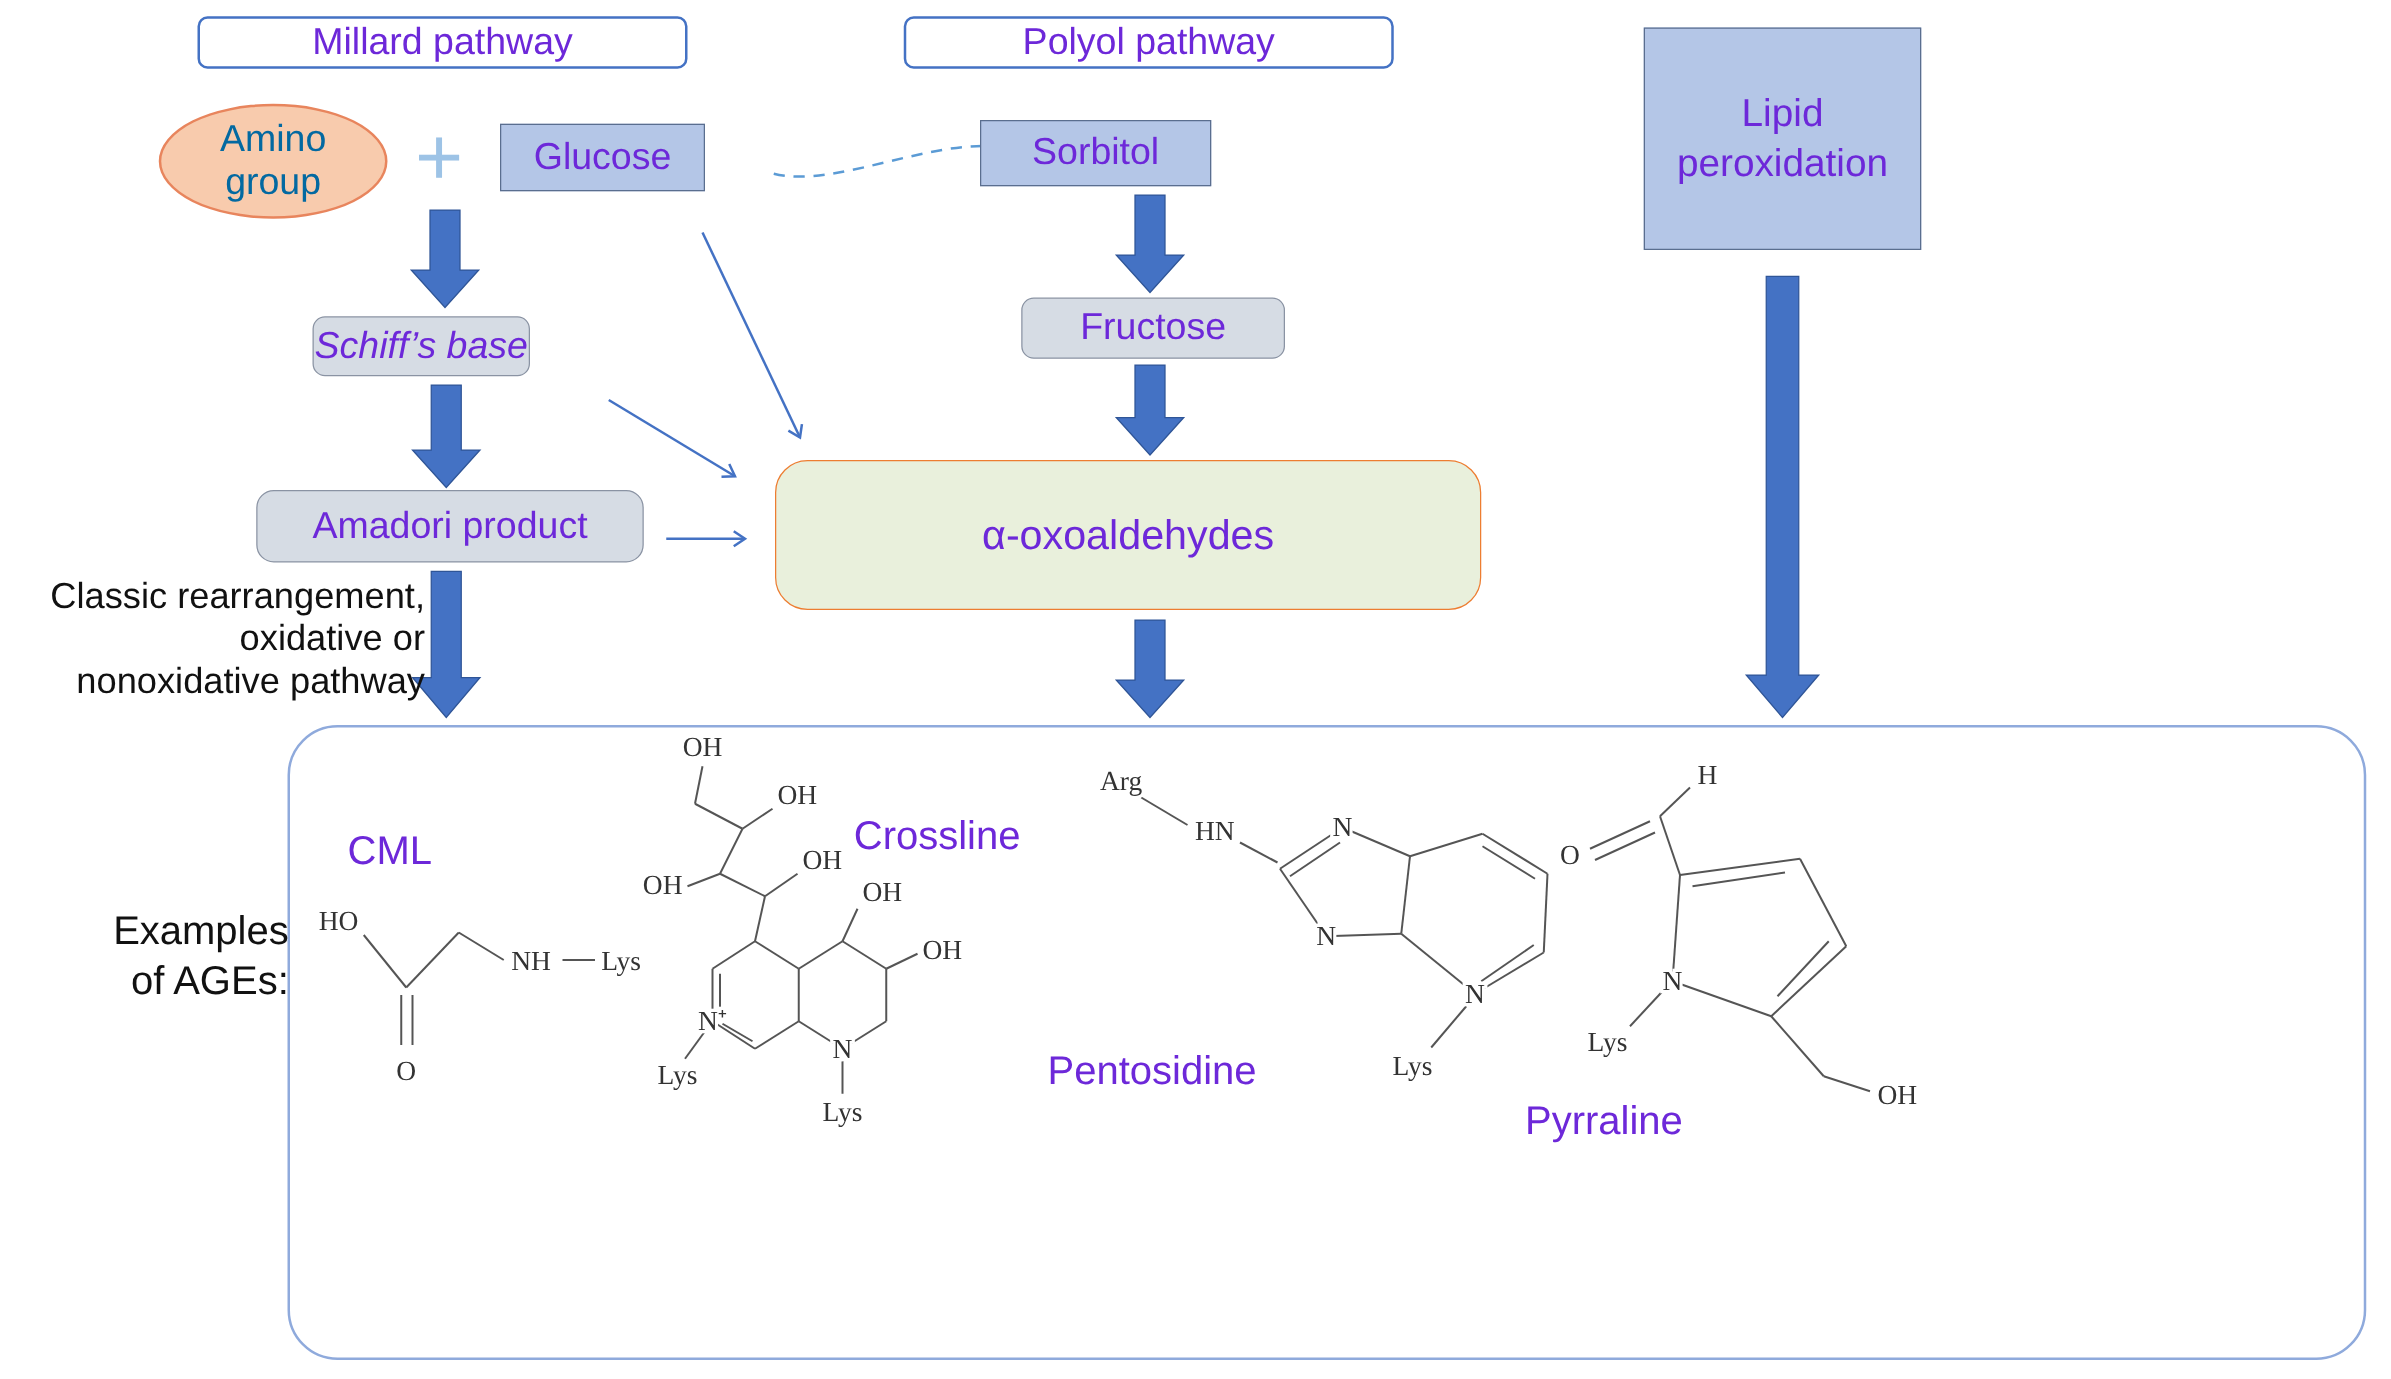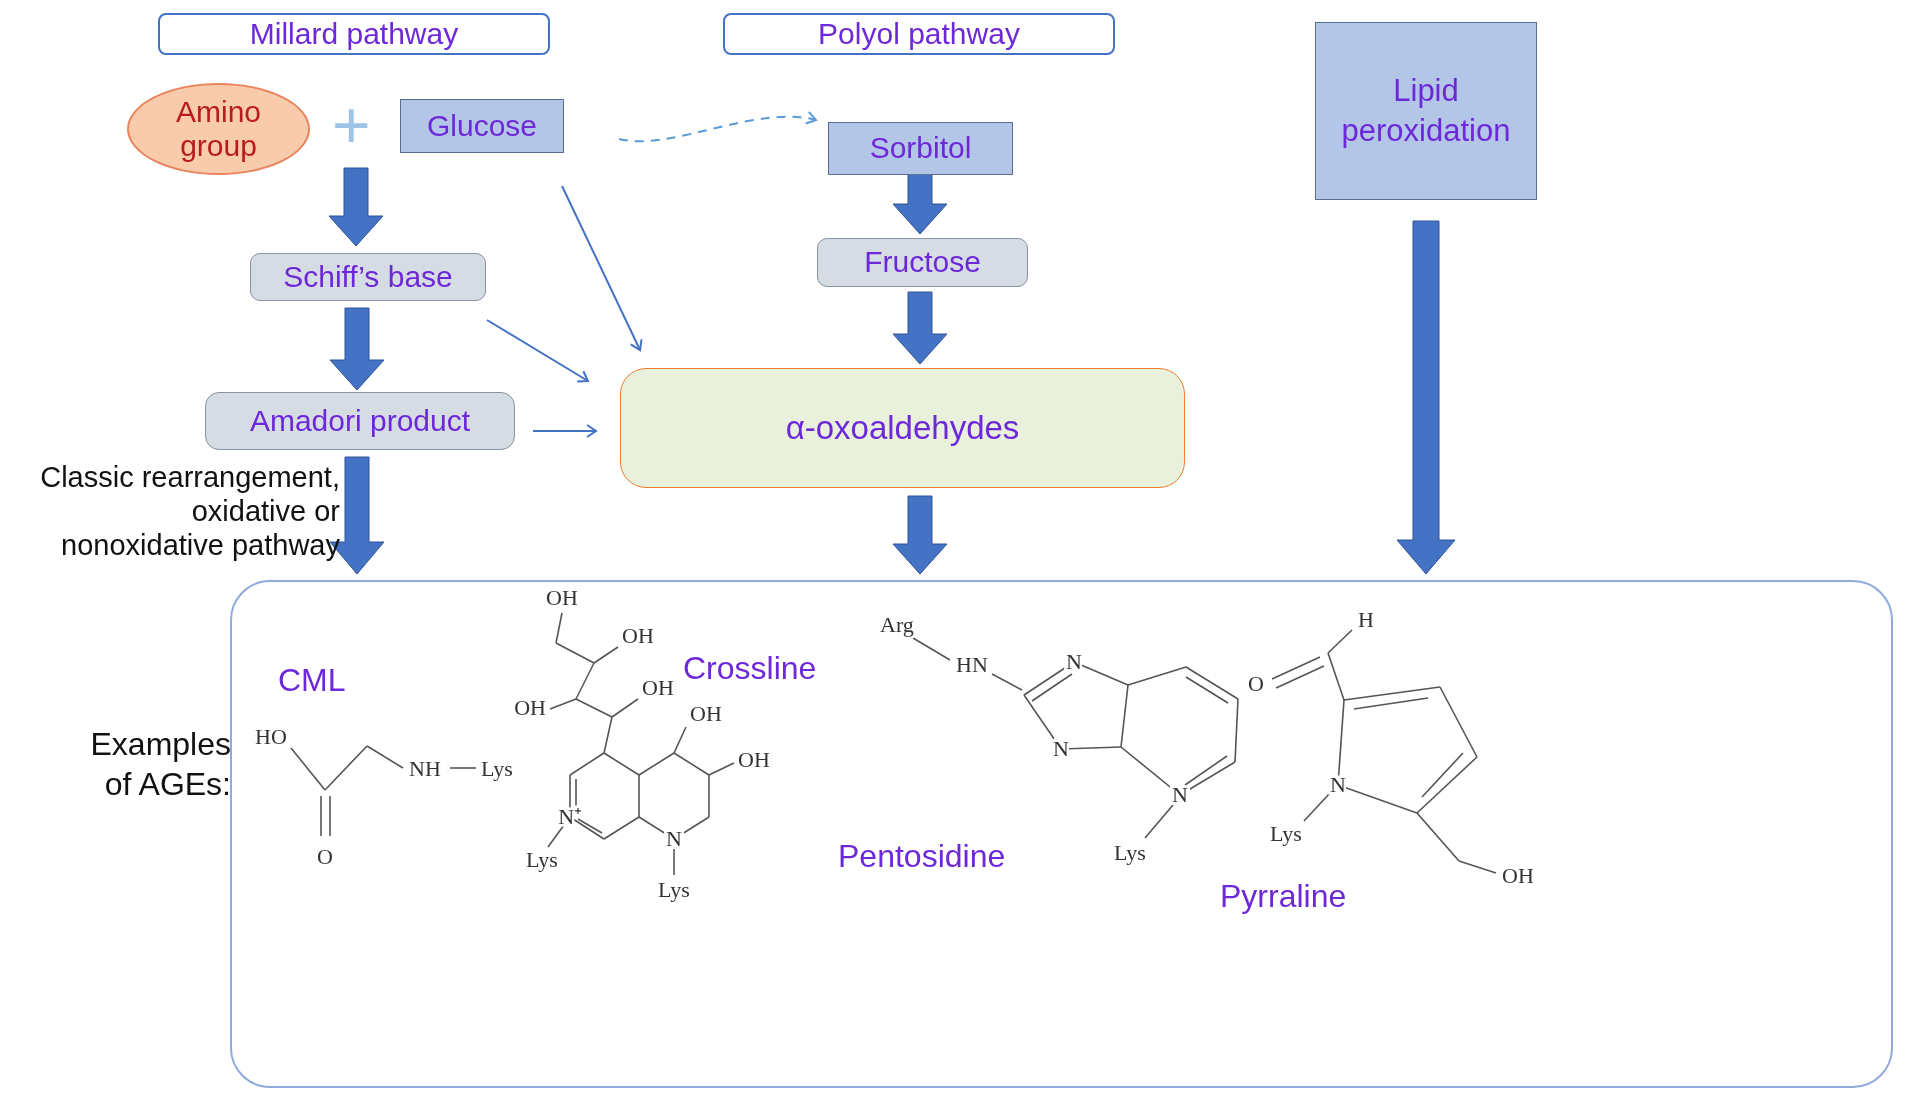--- a/index.html
+++ b/index.html
@@ -6,21 +6,21 @@
   html,body { background:#ffffff; font-family:"Liberation Sans", sans-serif; }
   .canvas { position:relative; width:1913px; height:1103px; background:#ffffff; overflow:hidden; }
 
   .box { position:absolute; display:flex; align-items:center; justify-content:center;
          text-align:center; color:#6d28d9; white-space:pre-line; line-height:1.15; }
   .title-box { background:#ffffff; border:2px solid #4472c4; border-radius:8px; font-size:30px; }
   .blue-box  { background:#b4c6e7; border:1.5px solid #5a6e8f; font-size:30px; }
   .gray-box  { background:#d6dce4; border:1.5px solid #8a93a3; border-radius:10px; font-size:30px; }
   .green-box { background:#e9f0dc; border:1.5px solid #ed7d31; border-radius:26px; font-size:33px; }
   .ellipse   { background:#f8cbad; border:2px solid #e8855d; border-radius:50%;
-               color:#b91c1c; font-size:30px; }
+               color:#0369a1; font-size:30px; }
 
   .plus { position:absolute; color:#9dc3e6; font-size:66px; line-height:1; font-weight:400; }
 
   .note { position:absolute; color:#111111; text-align:right; white-space:pre-line; }
   .mol-label { position:absolute; color:#6d28d9; font-size:32px; }
 
   .frame { position:absolute; left:230px; top:580px; width:1663px; height:508px;
            background:#ffffff; border:2px solid #8faadc; border-radius:40px; }
 
   .overlay { position:absolute; left:0; top:0; }
@@ -64,22 +64,22 @@
     <path class="dashed" d="M619,139 C672,152 755,104 816,120" marker-end="url(#vheadLight)"></path>
   </svg>
 
   <div class="box title-box" style="left:158px;top:13px;width:392px;height:42px;">Millard pathway</div>
   <div class="box title-box" style="left:723px;top:13px;width:392px;height:42px;">Polyol pathway</div>
 
   <div class="box ellipse" style="left:127px;top:83px;width:183px;height:92px;">Amino
 group</div>
   <div class="plus" style="left:332px;top:92px;">+</div>
   <div class="box blue-box" style="left:400px;top:99px;width:164px;height:54px;">Glucose</div>
-  <div class="box blue-box" style="left:828px;top:96px;width:185px;height:53px;margin-top:26px;">Sorbitol</div>
-  <div class="box gray-box" style="left:250px;top:253px;width:236px;height:48px;">Schiff’s base</div>
+  <div class="box blue-box" style="left:784px;top:96px;width:185px;height:53px;">Sorbitol</div>
+  <div class="box gray-box" style="left:250px;top:253px;width:174px;height:48px;font-style:italic;">Schiff’s base</div>
   <div class="box gray-box" style="left:817px;top:238px;width:211px;height:49px;">Fructose</div>
   <div class="box gray-box" style="left:205px;top:392px;width:310px;height:58px;border-radius:14px;">Amadori product</div>
   <div class="box green-box" style="left:620px;top:368px;width:565px;height:120px;">α-oxoaldehydes</div>
   <div class="box blue-box" style="left:1315px;top:22px;width:222px;height:178px;font-size:31px;line-height:1.3;">Lipid
 peroxidation</div>
 
   <div class="note" style="left:0px;top:460px;width:340px;font-size:29px;line-height:34px;">Classic rearrangement,
 oxidative or
 nonoxidative pathway</div>
   <div class="note" style="left:36px;top:724px;width:195px;font-size:32px;line-height:40px;">Examples

